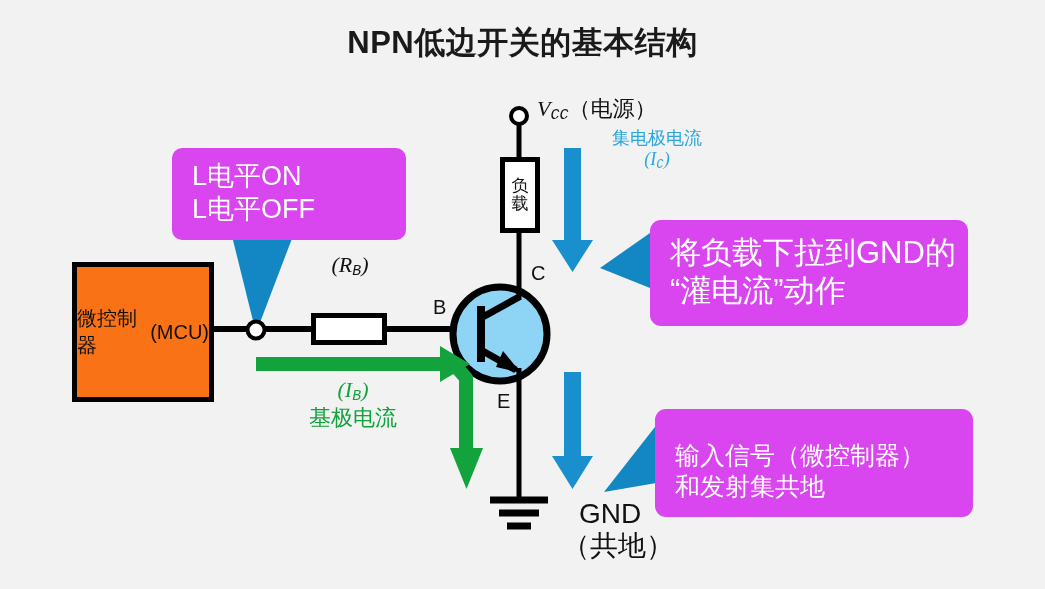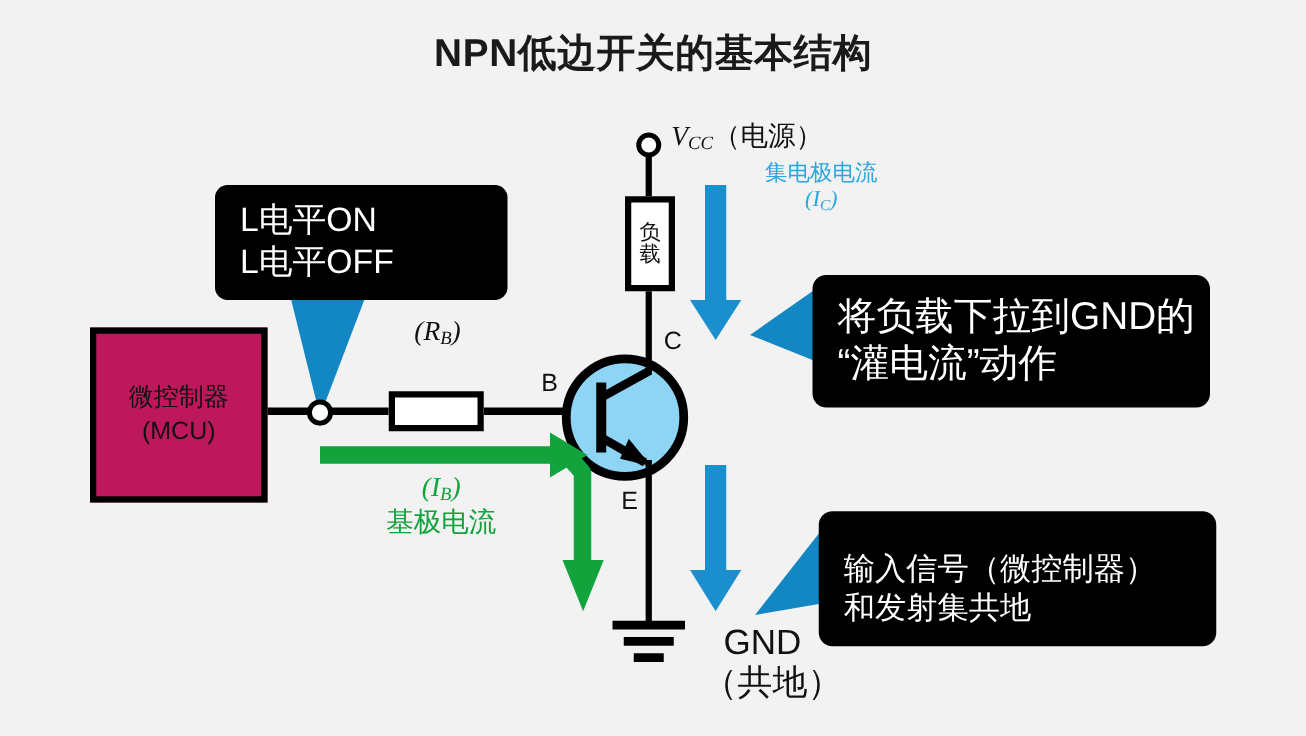--- a/index.html
+++ b/index.html
@@ -40,34 +40,34 @@
     line-height: 1.15;
   }
   .mathv {
     font-family: "Liberation Serif", "DejaVu Serif", serif;
     font-style: italic;
   }
   .sub {
     font-size: 0.68em;
     vertical-align: -0.22em;
     font-style: italic;
-    font-family: Liberation Serif, serif;
+    font-family: Liberation Mono, monospace;
   }
   
   .mcu-box {
     position: absolute;
     left: 72px;
     top: 262px;
     width: 142px;
     height: 140px;
     border: 5px solid #000000;
-    background: #be185d;
+    background: #f97316;
     box-sizing: border-box;
     display: flex;
-    flex-direction: column;
+    flex-direction: row;
     align-items: center;
     justify-content: center;
     font-size: 20px;
     color: #111;
     line-height: 1.35;
   }
   
   .load-box {
     position: absolute;
     left: 500px;
@@ -93,21 +93,21 @@
     top: 313px;
     width: 76px;
     height: 32px;
     border: 5px solid #000000;
     background: #ffffff;
     box-sizing: border-box;
   }
   
   .callout {
     position: absolute;
-    background: #000000;
+    background: #d946ef;
     color: #ffffff;
     border-radius: 9px;
     box-sizing: border-box;
     line-height: 1.22;
     white-space: pre-line;
   }
   .c-left {
     left: 172px;
     top: 148px;
     width: 234px;

